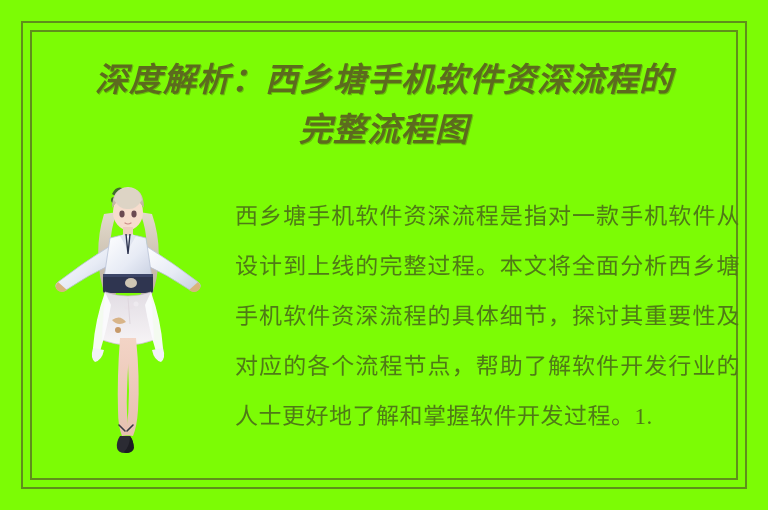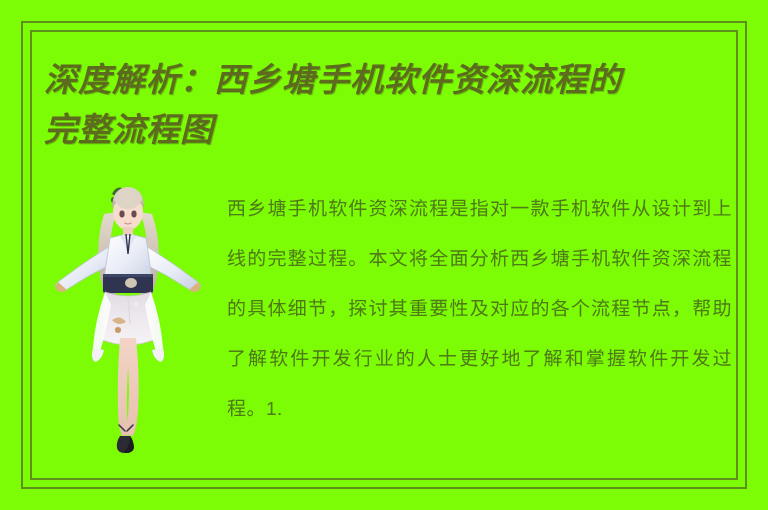--- a/index.html
+++ b/index.html
@@ -53,41 +53,42 @@
     margin: 0;
     font-family: "DejaVu Serif", "Liberation Serif", serif;
     font-style: italic;
     font-weight: 700;
     font-size: 33px;
     line-height: 50px;
     letter-spacing: 1px;
     color: #5c6b1e;
     text-shadow: 1px 1px 0 rgba(60,80,10,0.35);
     white-space: pre-line;
+    text-align: center;
   }
 
   
   .illustration {
     position: absolute;
     left: 52px;
     top: 178px;
     width: 152px;
     height: 292px;
   }
   .illustration svg { display: block; width: 100%; height: 100%; }
 
   
   .body-copy {
     position: absolute;
     left: 219px;
     top: 176px;
     width: 505px;
-    margin: 8px;
-    font-family: Liberation Sans, sans-serif;
-    font-size: 19px;
+    margin: 16px;
+    font-family: Liberation Serif, serif;
+    font-size: 23px;
     line-height: 50px;
     color: #4f7a17;
     text-align: justify;
     text-justify: inter-character;
     letter-spacing: 0.5px;
     overflow: hidden;
     height: 300px;
   }
 </style>
 </head>

